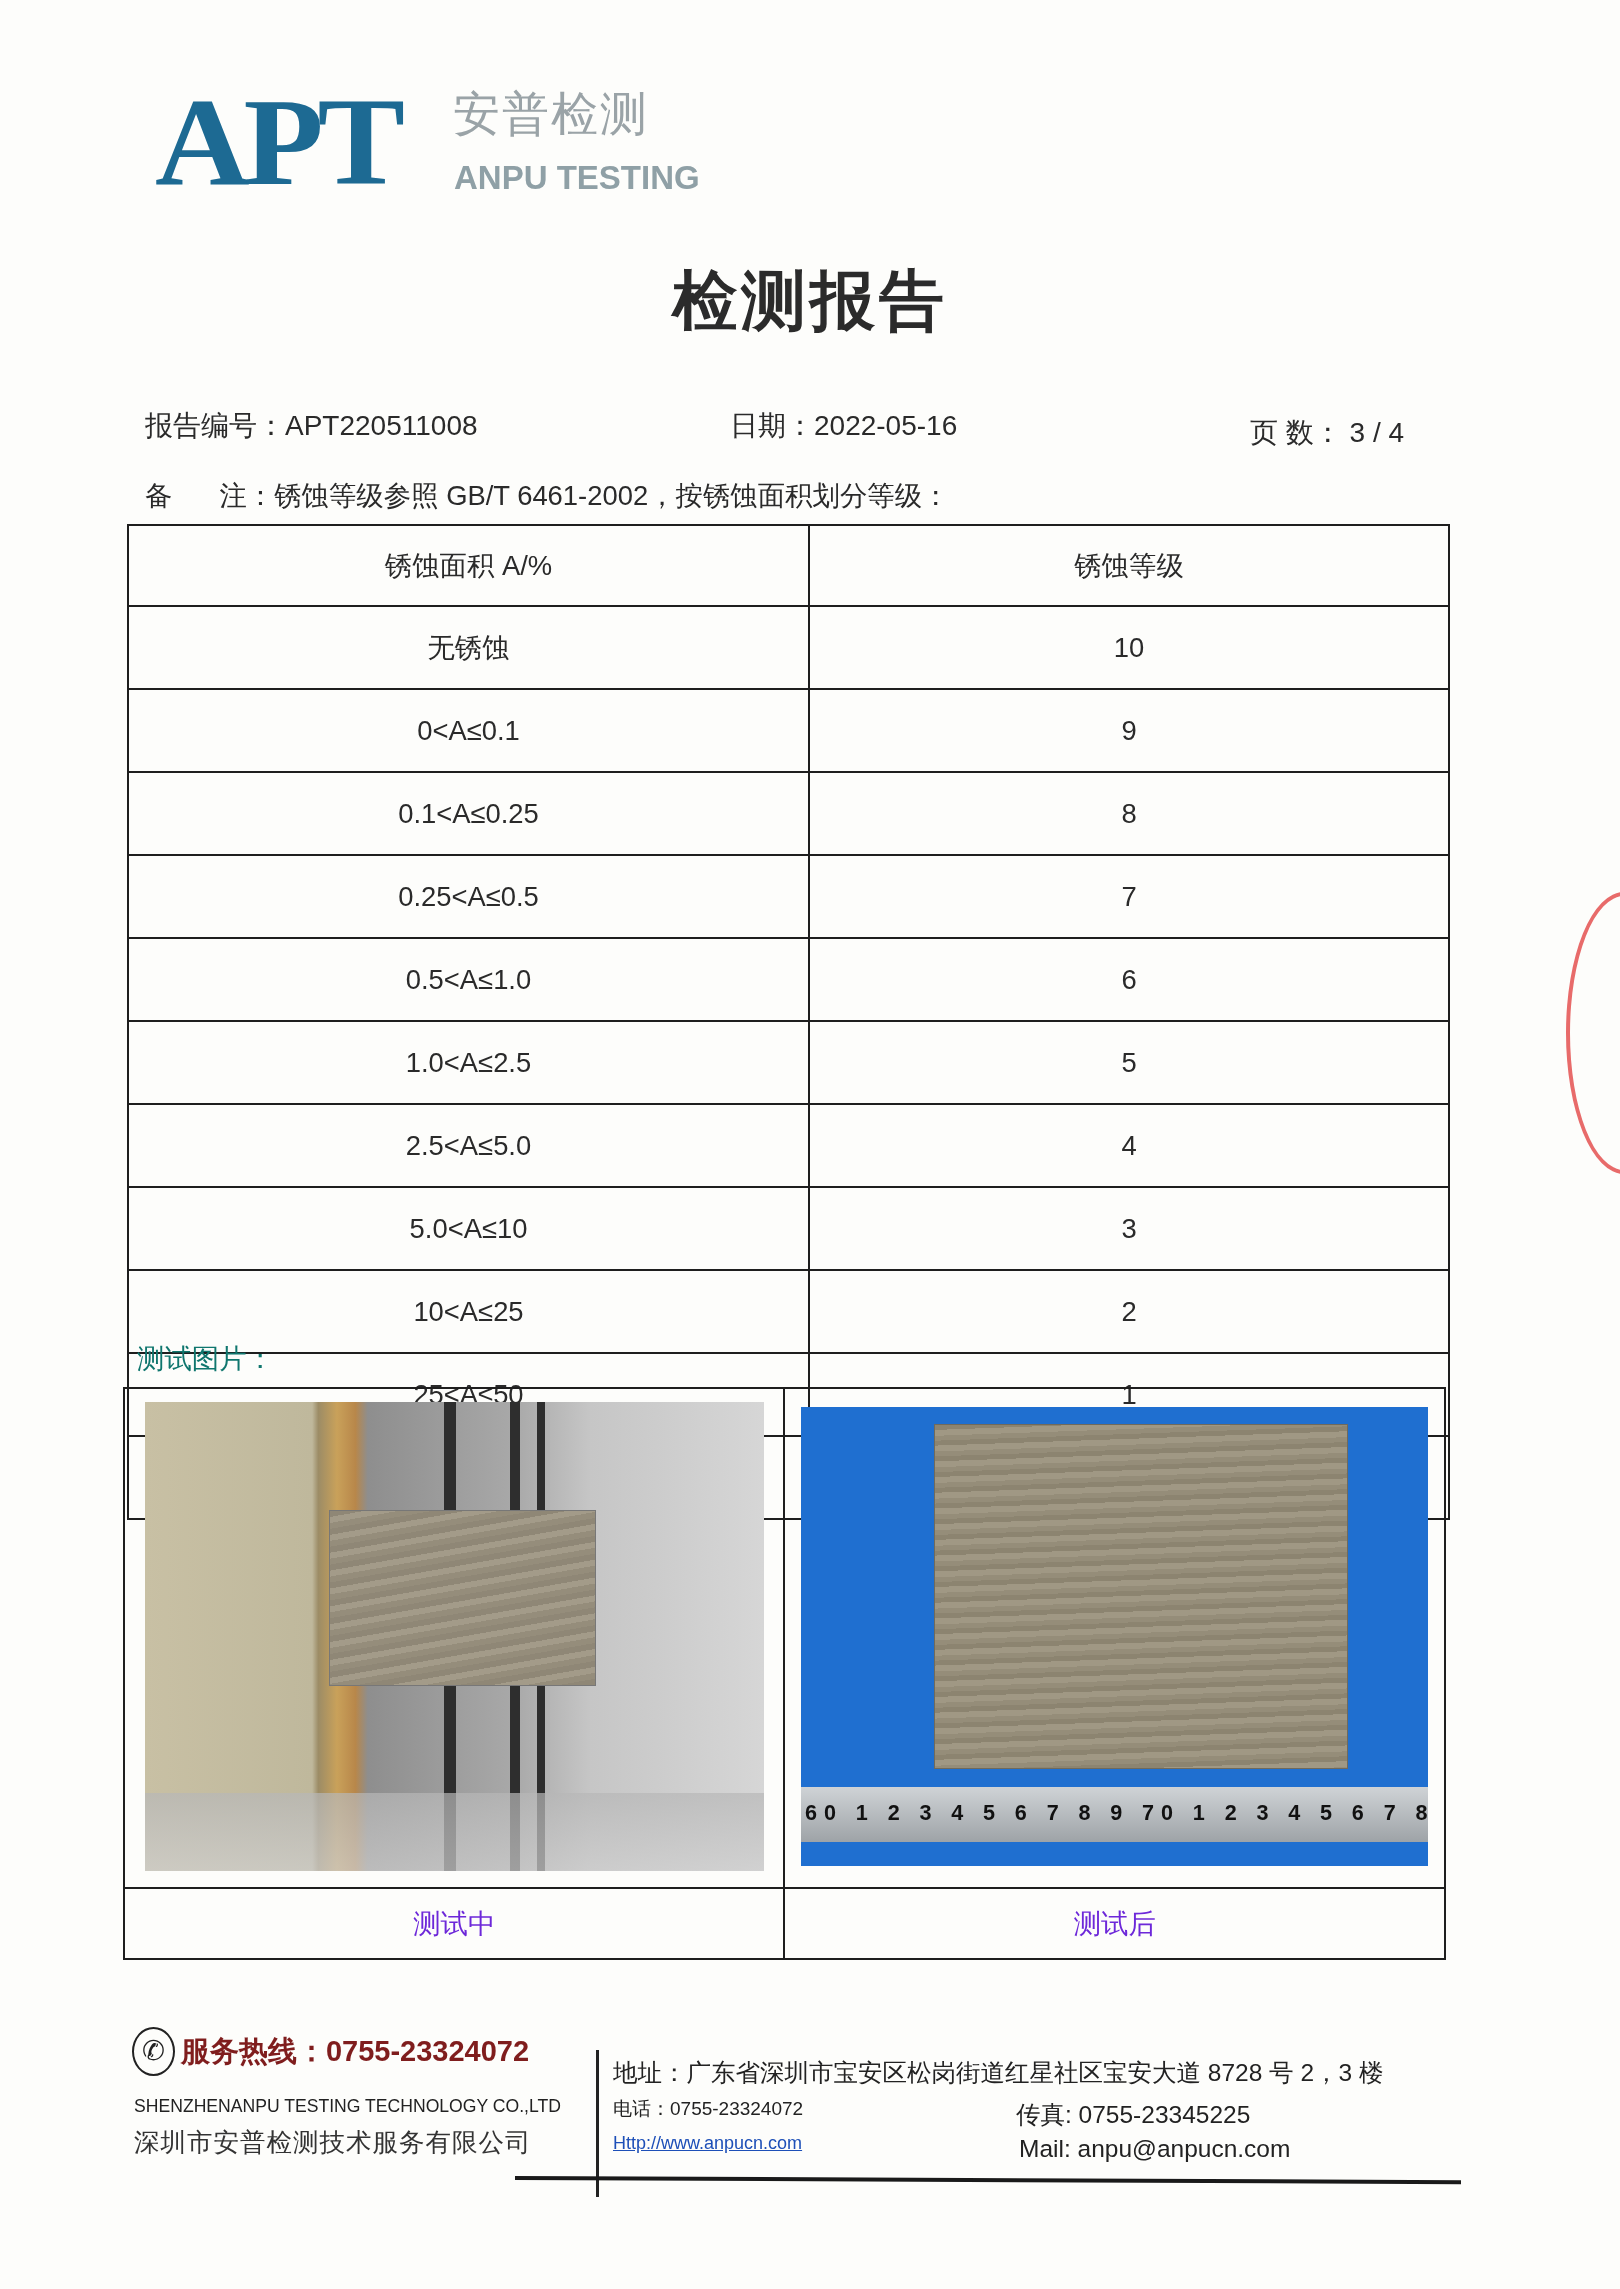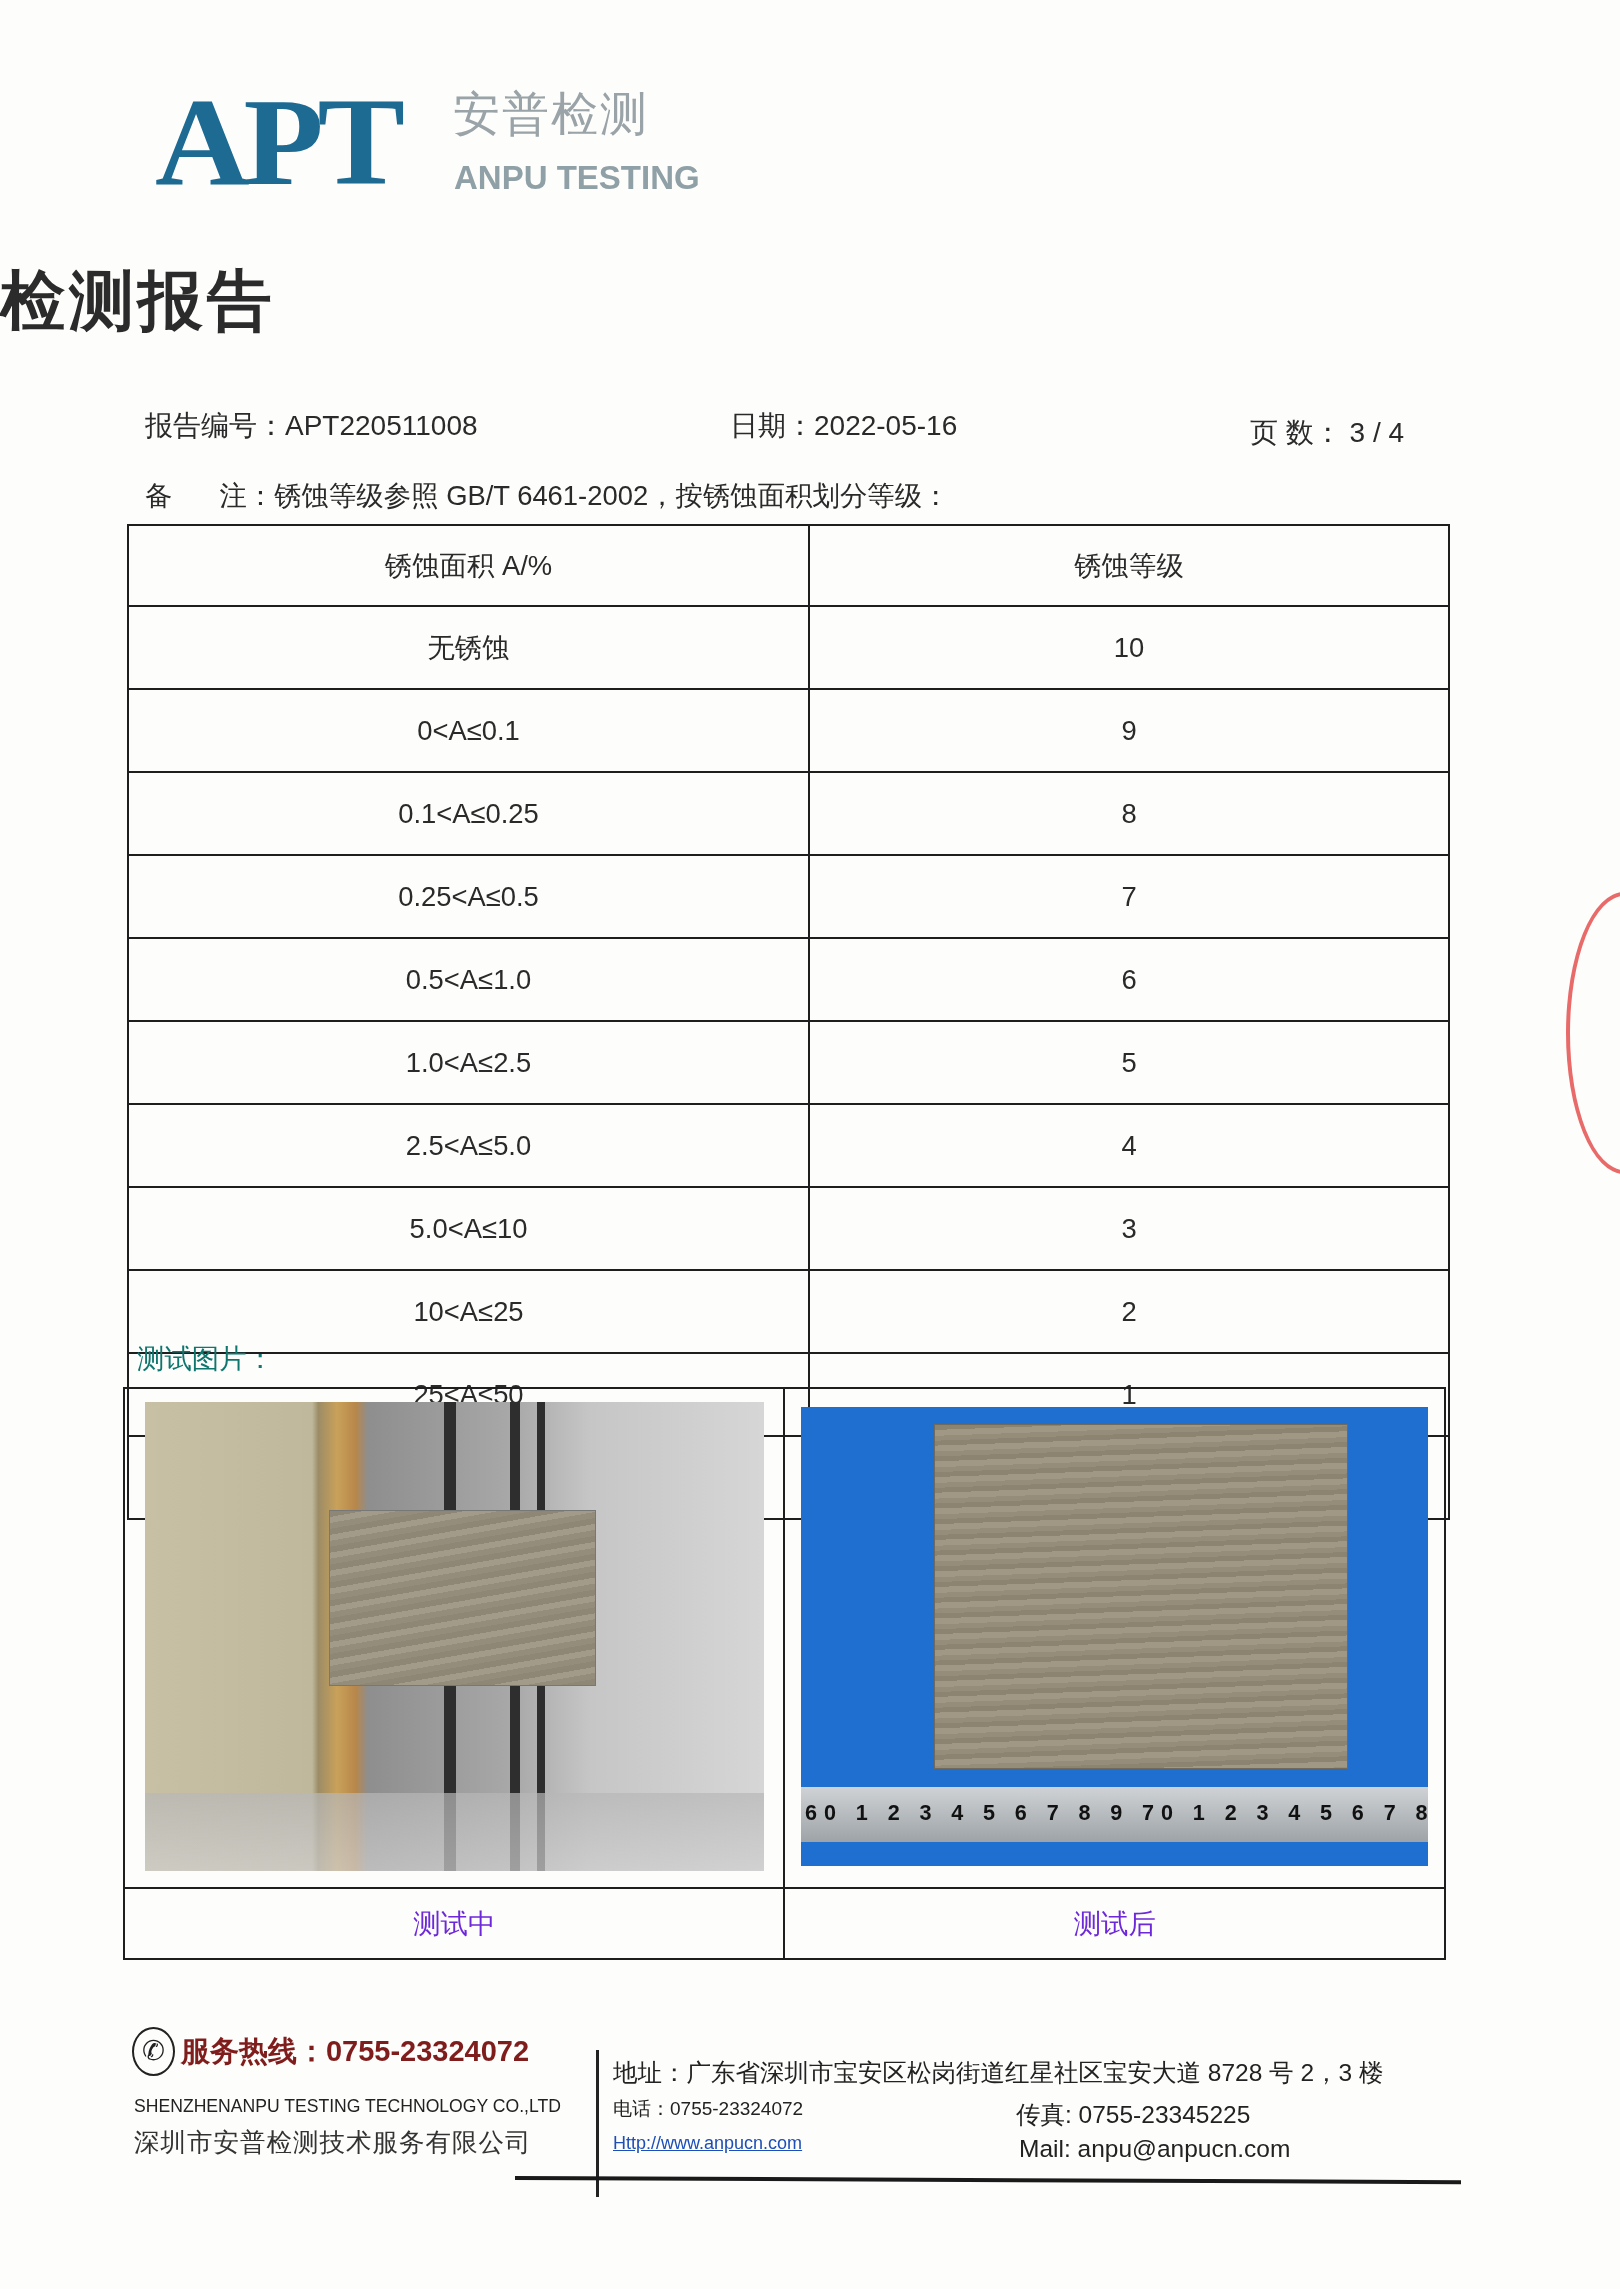--- a/index.html
+++ b/index.html
@@ -7,21 +7,21 @@
     width:1620px; height:2290px; position:relative; overflow:hidden;
     background:#fdfdfb; color:#222;
     font-family:"Liberation Sans","DejaVu Sans",sans-serif;
   }
   .abs { position:absolute; }
   
   .logo-apt { left:155px; top:80px; font-family:"Liberation Serif","DejaVu Serif",serif; font-weight:bold;
     font-size:125px; letter-spacing:-5.9px; color:#1d6a93; line-height:1; transform:scaleX(1.05); transform-origin:left; }
   .logo-cn { left:453px; top:90px; font-size:47px; color:#9aa3a7; letter-spacing:2px; line-height:1; }
   .logo-en { left:454px; top:155px; font-size:33px; color:#8fa0a6; font-weight:bold; letter-spacing:0px; line-height:1;margin-top:6px; }
-  .title { left:0; width:1620px; top:257px; font-family:"DejaVu Serif","Liberation Serif",serif;
+  .title { left:0; width:1620px; top:257px; text-align:center; font-family:"DejaVu Serif","Liberation Serif",serif;
     font-size:65px; font-weight:bold; color:#2b2b2b; letter-spacing:3.9px; }
   .meta { top:407px; font-size:28px; color:#2a2a2a; }
   .note { left:145px; top:478px; font-size:27.4px; color:#2a2a2a; }
   .note .gap { display:inline-block; width:47px; }
 
   table.grade { position:absolute; left:127px; top:524px; width:1323px; border-collapse:collapse; }
   table.grade td { border:2px solid #1e1e1e; height:61px; text-align:center; font-size:27.4px; color:#2a2a2a; padding:10px; }
   table.grade td:first-child { width:659px; }
   table.grade tr.head td { height:59px; }
 

